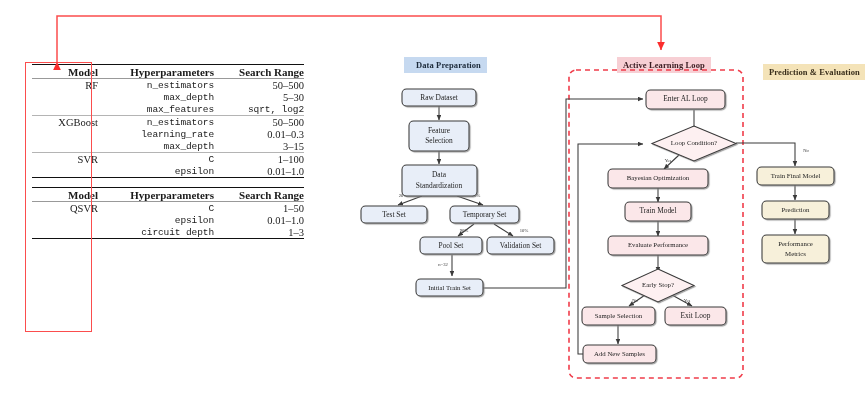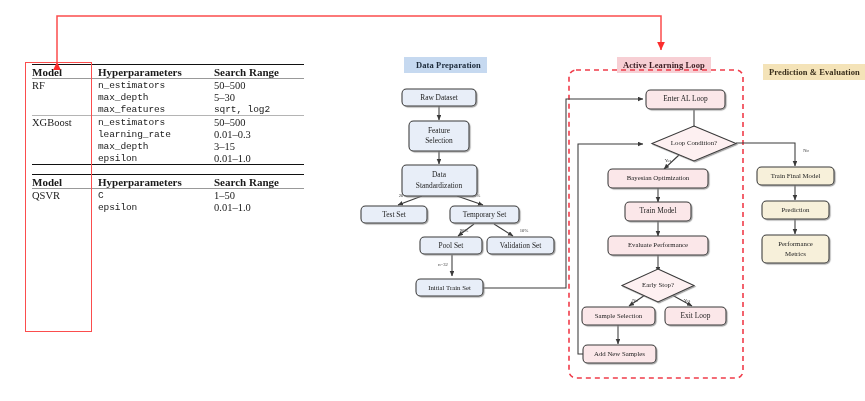--- a/index.html
+++ b/index.html
@@ -4,21 +4,21 @@
 <style>
   html,body{margin:0;padding:0;background:#ffffff;}
   body{width:865px;height:401px;overflow:hidden;
        font-family:"Liberation Serif",serif;color:#1a1a1a;}
   #root{position:relative;width:865px;height:401px;}
 
   
   .tablewrap{position:absolute;left:32px;top:64px;width:272px;}
   table.hp{border-collapse:collapse;width:272px;font-size:10.5px;}
   table.hp.second{margin-top:9px;}
-  table.hp th,table.hp td{text-align:left;padding:0.5px 0;vertical-align:top;}
+  table.hp th,table.hp td{text-align:right;padding:0.5px 0;vertical-align:top;}
   table.hp th{font-weight:bold;font-size:11px;font-family:"Liberation Serif",serif;}
   .c1{width:66px;}
   .c2{width:116px;}
   .c3{width:90px;}
   .mono{font-family:"Liberation Mono",monospace;font-size:9.5px;letter-spacing:-0.1px;}
   tr.toprule > *{border-top:1.6px solid #111;}
   tr.midrule > *{border-top:0.8px solid #999;}
   tr.botrule > *{border-bottom:1.6px solid #111;}
   tr.grouprule > *{border-top:0.7px solid #b4b4b4;}
   .hdrow td,.hdrow th{padding-bottom:1.5px;}
@@ -85,20 +85,25 @@
           <td class="c1"></td>
           <td class="c2 mono">learning_rate</td>
           <td class="c3">0.01–0.3</td>
         </tr>
         <tr>
           <td class="c1"></td>
           <td class="c2 mono">max_depth</td>
           <td class="c3">3–15</td>
         </tr>
 
+        <tr class="grouprule pad">
+          <td class="c1">SVR</td>
+          <td class="c2 mono">C</td>
+          <td class="c3">1–100</td>
+        </tr>
         <tr class="botrule">
           <td class="c1"></td>
           <td class="c2 mono">epsilon</td>
           <td class="c3">0.01–1.0</td>
         </tr>
       </tbody>
     </table>
 
     <table class="hp second">
       <tbody>
@@ -109,20 +114,25 @@
         </tr>
         <tr class="midrule pad">
           <td class="c1">QSVR</td>
           <td class="c2 mono">C</td>
           <td class="c3">1–50</td>
         </tr>
         <tr>
           <td class="c1"></td>
           <td class="c2 mono">epsilon</td>
           <td class="c3">0.01–1.0</td>
+        </tr>
+        <tr class="botrule">
+          <td class="c1"></td>
+          <td class="c2 mono">circuit depth</td>
+          <td class="c3">1–3</td>
         </tr>
       </tbody>
     </table>
   </div>
 
   <div class="redbox"></div>
 
   <svg class="ann">
     <defs>
       <marker id="redarrow" markerWidth="7" markerHeight="7" refX="5.4" refY="2.6" orient="auto" markerUnits="strokeWidth">

